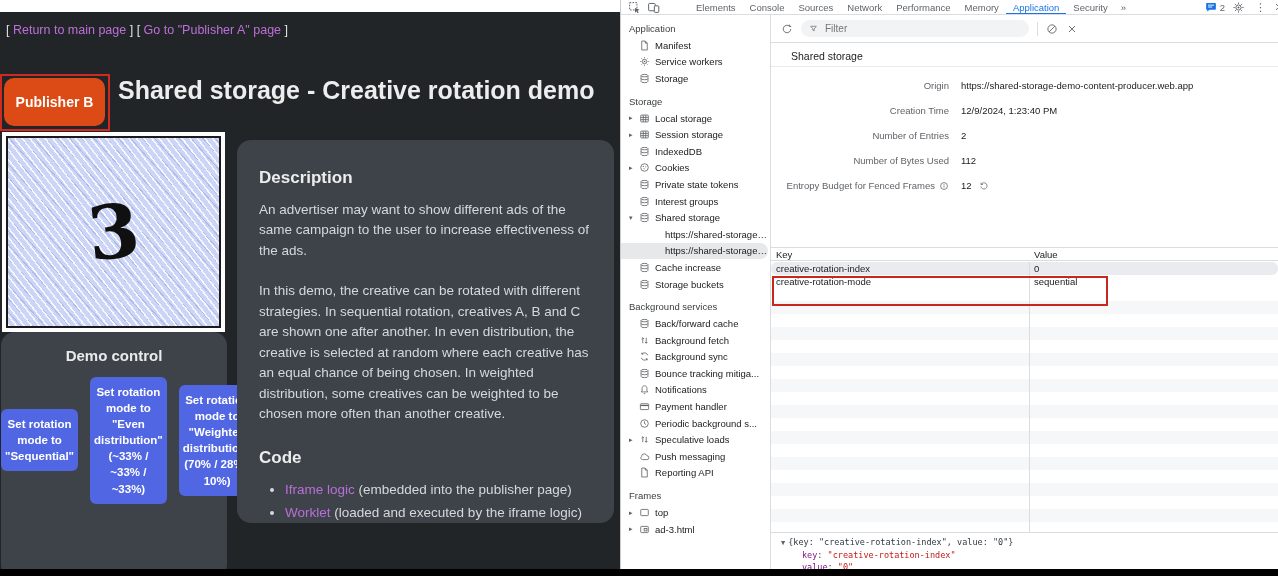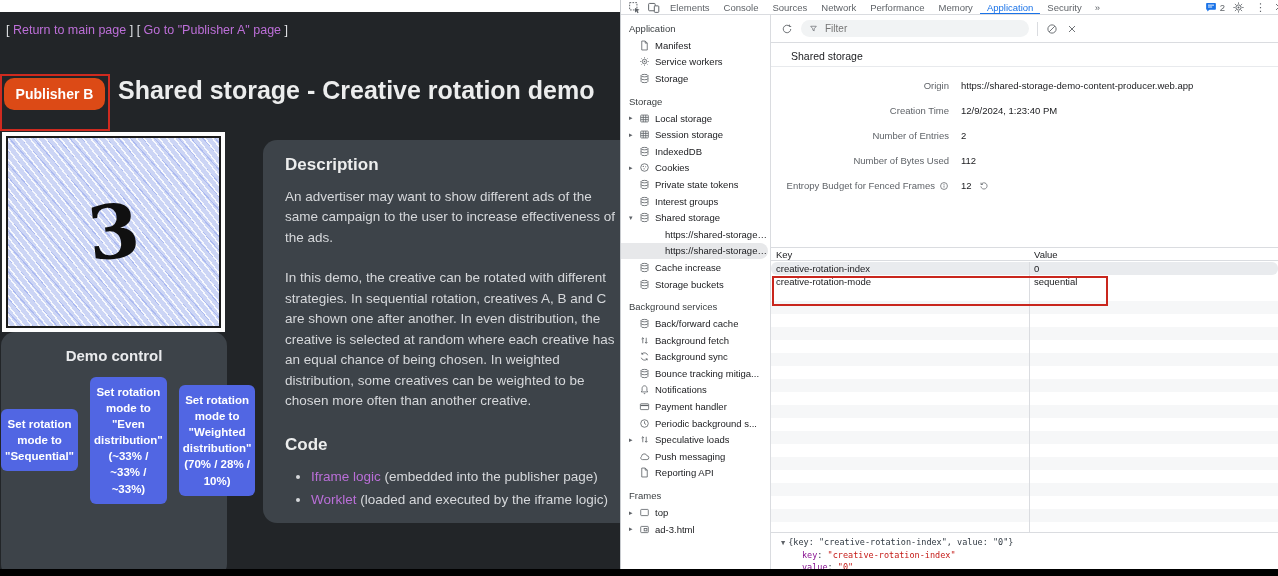--- a/index.html
+++ b/index.html
@@ -6,39 +6,39 @@
   *{box-sizing:border-box;}
   .stage{position:relative;width:1278px;height:576px;overflow:hidden;
          font-family:"Liberation Sans", sans-serif;background:#fff;}
 
   
   .left-app{position:absolute;left:0;top:12px;width:620px;height:570px;background:#222528;}
   .top-links{position:absolute;left:6px;top:11px;font-size:12.5px;color:#dfe1e4;white-space:nowrap;}
   .top-links .lnk{color:#bd6fd8;cursor:pointer;}
   .top-links .br{color:#dfe1e4;}
   .pub-annotation{position:absolute;left:0;top:62px;width:110px;height:57px;border:2px solid #cf2a1f;}
-  .pub-btn{position:absolute;left:4px;top:66px;width:101px;height:32px;background:#dc4a16;border:none;
+  .pub-btn{position:absolute;left:4px;top:66px;width:101px;height:48px;background:#dc4a16;border:none;
            border-radius:10px;color:#fff;font-weight:bold;font-size:14px;display:flex;align-items:center;
            justify-content:center;cursor:pointer;font-family:inherit;}
   .page-h1{position:absolute;left:118px;top:64px;margin:0;font-size:25px;font-weight:bold;color:#eceded;}
   .creative-frame{position:absolute;left:2px;top:120px;width:223px;height:200px;background:#fdfdfd;padding:4px;}
   .creative{width:100%;height:100%;border:2px solid #1b1b1b;display:flex;align-items:center;justify-content:center;
     background-color:#ccd5f5;
     background-image:
       repeating-linear-gradient(52deg, rgba(255,255,255,0.85) 0px, rgba(255,255,255,0.85) 1.5px, transparent 1.5px, transparent 6px),
       repeating-linear-gradient(48deg, rgba(141,160,235,0.5) 0px, rgba(141,160,235,0.5) 1px, transparent 1px, transparent 9px);}
   .creative-num{font-family:"DejaVu Serif", serif;font-size:74px;font-weight:bold;color:#101010;
                 transform:rotate(-6deg);line-height:1;}
   .demo-panel{position:absolute;left:1px;top:320px;width:226px;height:246px;background:#3d4349;border-radius:14px;text-align:center;}
   .demo-panel h2{margin:15px 0 0;font-size:15px;font-weight:bold;color:#e9eaec;}
   .demo-buttons{margin-top:13px;display:flex;flex-direction:row;gap:12px;align-items:center;}
   .demo-btn{width:178px;background:#5166e3;border:none;border-radius:6px;color:#fff;font-weight:bold;
             font-size:11.5px;line-height:1.4;padding:7px 4px;cursor:pointer;font-family:inherit;}
   .desc-panel{position:absolute;left:237px;top:128px;width:377px;height:383px;background:#3d4349;border-radius:14px;
-              padding:12px 22px;color:#d6d8db;font-size:13.5px;line-height:1.52;margin-left:26px;}
+              padding:25px 22px;color:#d6d8db;font-size:13.5px;line-height:1.52;}
   .desc-panel h2{margin:0 0 9px;font-size:17px;font-weight:bold;color:#eceded;}
   .desc-panel p{margin:0 0 20px;}
   .desc-panel ul{margin:6px 0 0;padding-left:26px;}
   .desc-panel li{margin:0 0 3px;}
   .desc-panel .code-link{color:#ba6fd8;cursor:pointer;}
 
   
   .devtools{position:absolute;left:620px;top:0;width:658px;height:570px;background:#fff;
             border-left:1px solid #c8cbcf;display:flex;flex-direction:column;color:#202124;}
   .dt-tabbar{height:15px;flex:0 0 15px;display:flex;align-items:center;border-bottom:1px solid #dadce0;
@@ -246,21 +246,21 @@
   </div>
 
   <div class="devtools">
     <div class="dt-tabbar">
       <svg class="tb-icon">
           <use href="#sym-inspect"></use>
         </svg>
       <svg class="tb-icon">
           <use href="#sym-devices"></use>
         </svg>
-      <div id="dt-tabs" style="display:flex;align-items:center;height:15px;">
+      <div id="dt-tabs" style="display:flex;align-items:center;height:15px;margin-left:26px;">
           <div class="dt-tab">Elements</div>
           <div class="dt-tab">Console</div>
           <div class="dt-tab">Sources</div>
           <div class="dt-tab">Network</div>
           <div class="dt-tab">Performance</div>
           <div class="dt-tab">Memory</div>
           <div class="dt-tab selected">Application</div>
           <div class="dt-tab">Security</div>
         </div>
       <span class="dt-tab-more">»</span>

